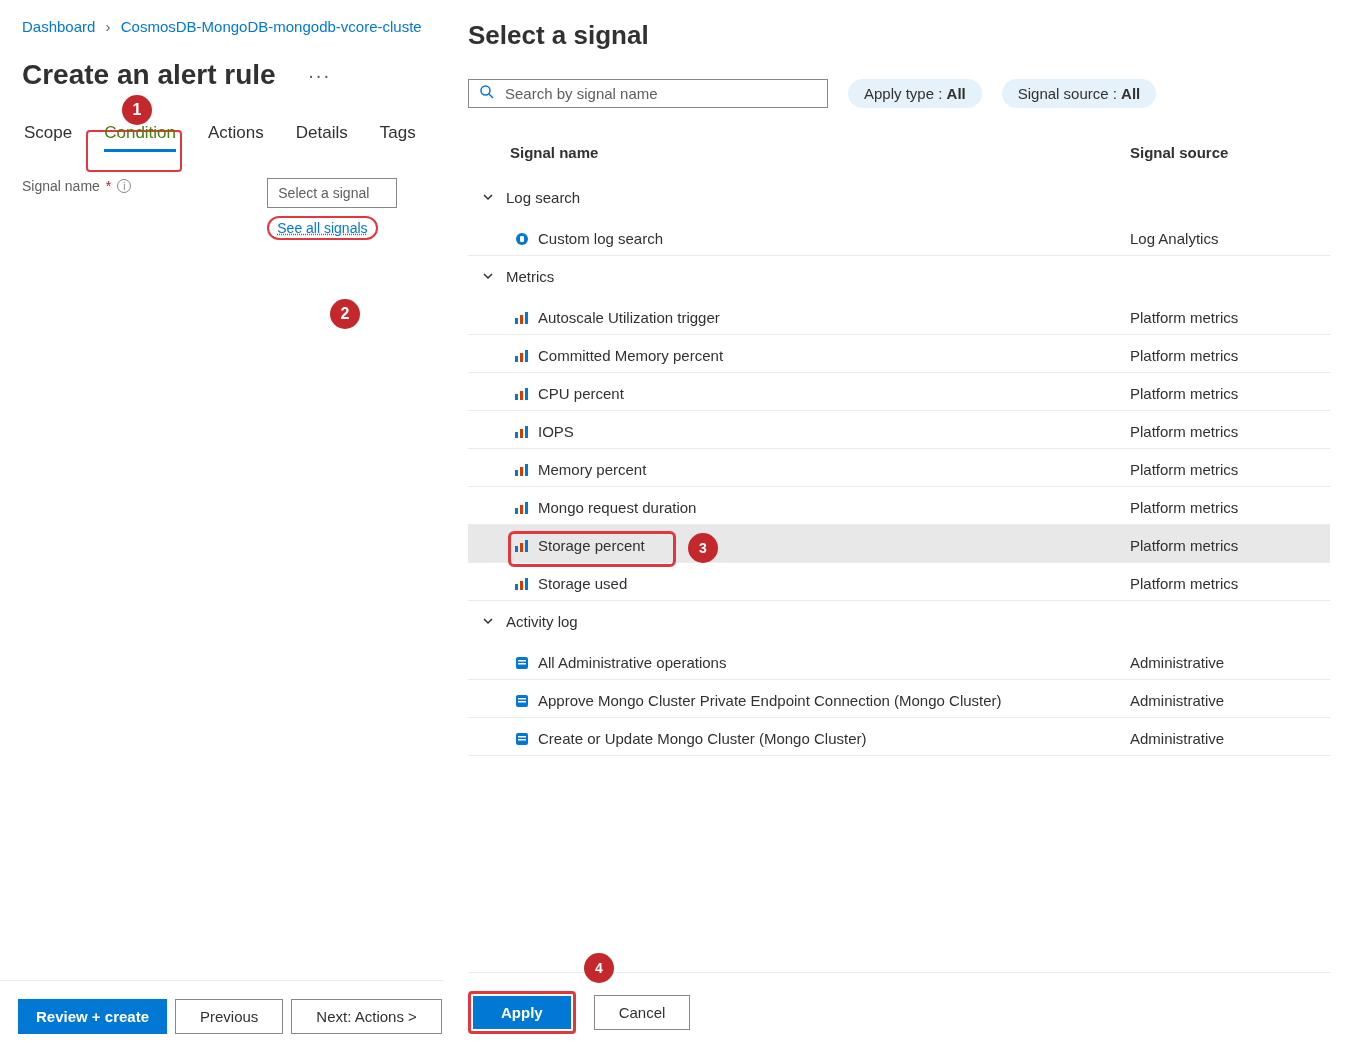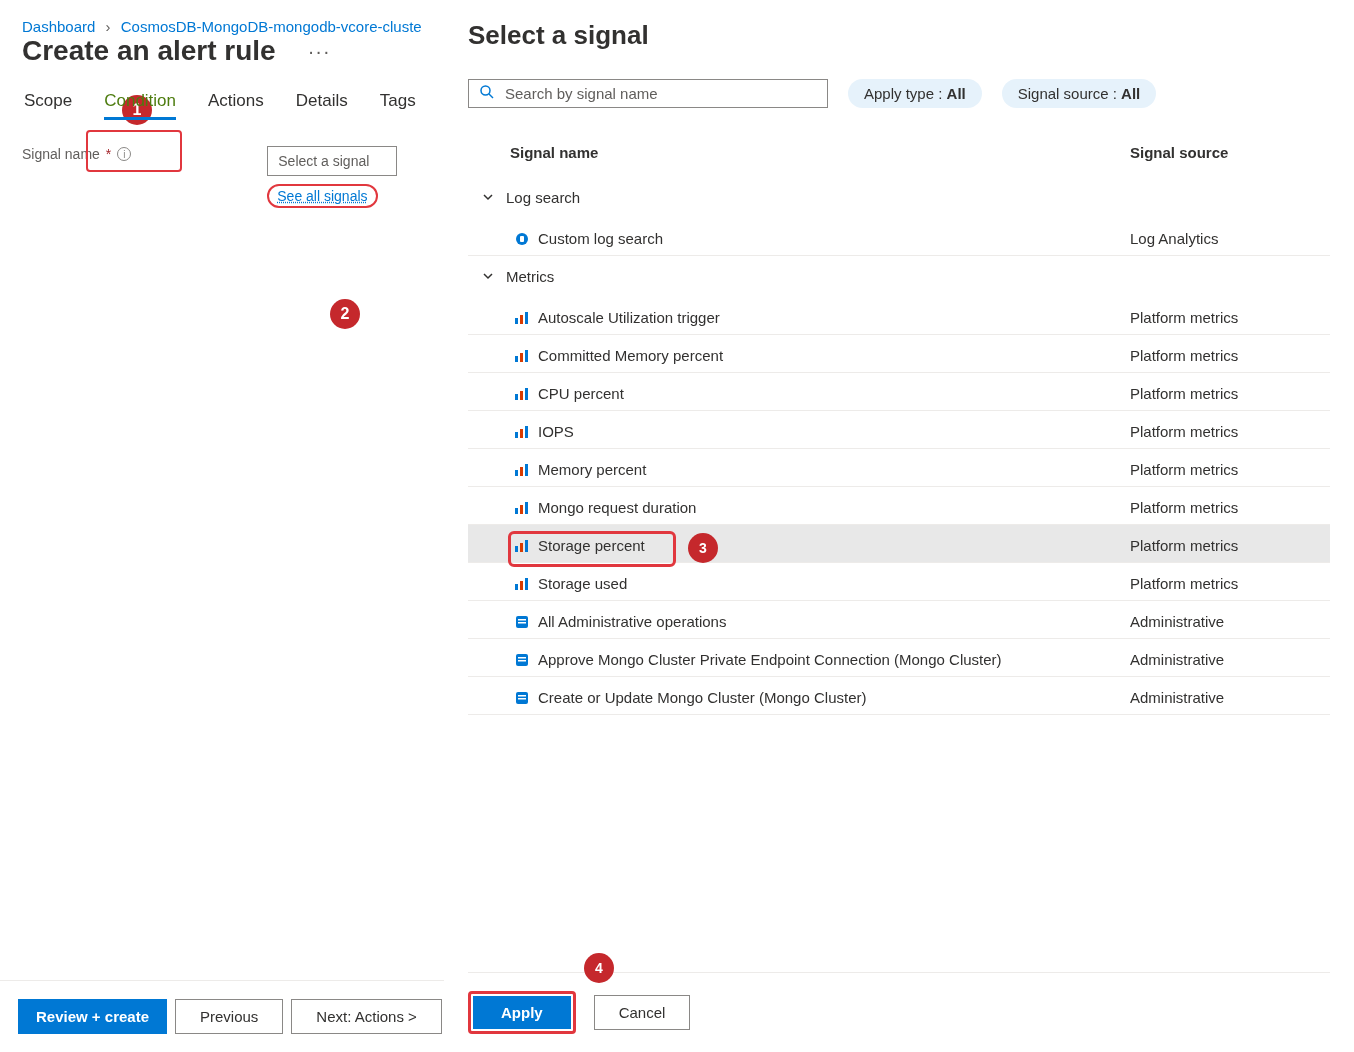--- a/index.html
+++ b/index.html
@@ -16,27 +16,27 @@
   .left-pane {
     position: absolute;
     left: 0; top: 0;
     width: 444px;
     height: 100%;
     padding: 18px 0 0 22px;
   }
   .breadcrumb {
     font-size: 15px;
     color: #0078d4;
-    margin-bottom: 0;
+    margin-bottom: 24px;
     white-space: nowrap;
     overflow: hidden;
   }
   .breadcrumb a { color: #0078d4; text-decoration: none; }
   .breadcrumb .sep { color: #605e5c; margin: 0 6px; }
-  .page-title-row { display:flex; align-items:center; gap:32px; margin-bottom: 20px; text-align: center;}
+  .page-title-row { display:flex; align-items:center; gap:32px; margin-bottom: 28px; text-align: center;}
   .page-title {
     font-size: 28px;
     font-weight: 600;
     color: #323130;
   }
   .more-dots { color:#605e5c; font-size:20px; letter-spacing:1px; cursor:pointer;}
   .callout {
     display:inline-flex; align-items:center; justify-content:center;
     width:30px; height:30px; border-radius:50%;
     background:#c5282c; color:#fff; font-weight:700; font-size:16px;
@@ -351,20 +351,28 @@
           <svg width="16" height="16" viewBox="0 0 16 16">
             <rect x="1" y="8" width="3" height="6" fill="#0078d4"></rect>
             <rect x="6" y="5" width="3" height="9" fill="#d83b01"></rect>
             <rect x="11" y="2" width="3" height="12" fill="#0078d4"></rect>
           </svg>
         </span>
       <span class="sig-name">Storage used</span>
       <span class="sig-src">Platform metrics</span>
     </div>
 
+    <div class="group-header">
+      <span class="chevron">
+        <svg width="12" height="12" viewBox="0 0 12 12">
+            <path d="M2 4l4 4 4-4" fill="none" stroke="#323130" stroke-width="1.5"></path>
+          </svg>
+      </span>
+      <span>Activity log</span>
+    </div>
     <div class="sig-row">
       <span class="ic activity-icon">
           <svg width="16" height="16" viewBox="0 0 16 16">
             <rect x="2" y="2" width="12" height="12" rx="2" fill="#0078d4"></rect>
             <rect x="4" y="5" width="8" height="1.5" fill="#fff"></rect>
             <rect x="4" y="8" width="8" height="1.5" fill="#fff"></rect>
           </svg>
         </span>
       <span class="sig-name">All Administrative operations</span>
       <span class="sig-src">Administrative</span>

